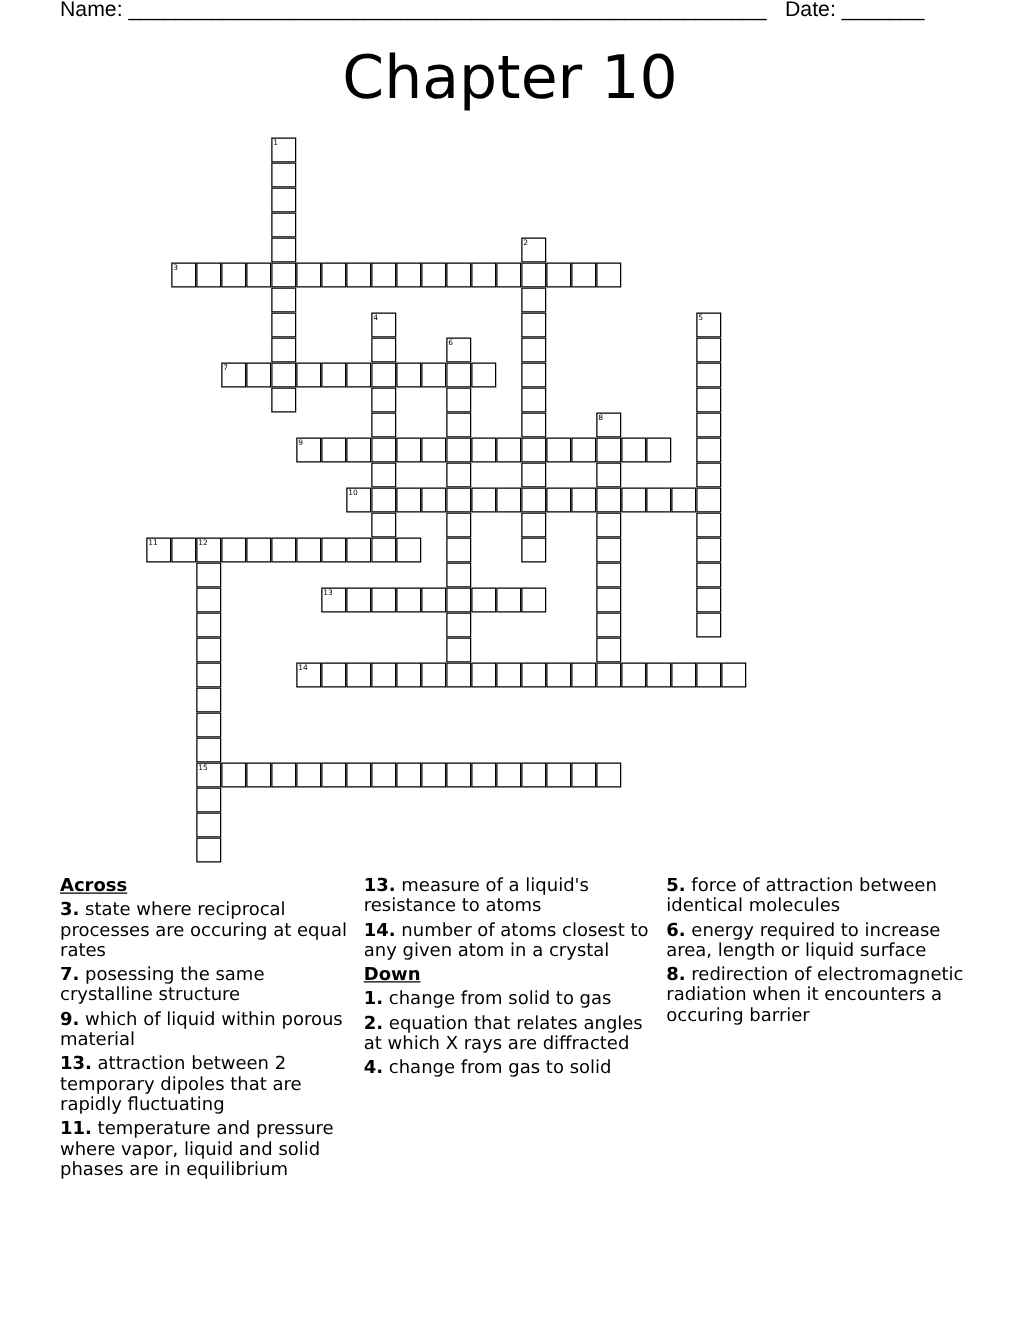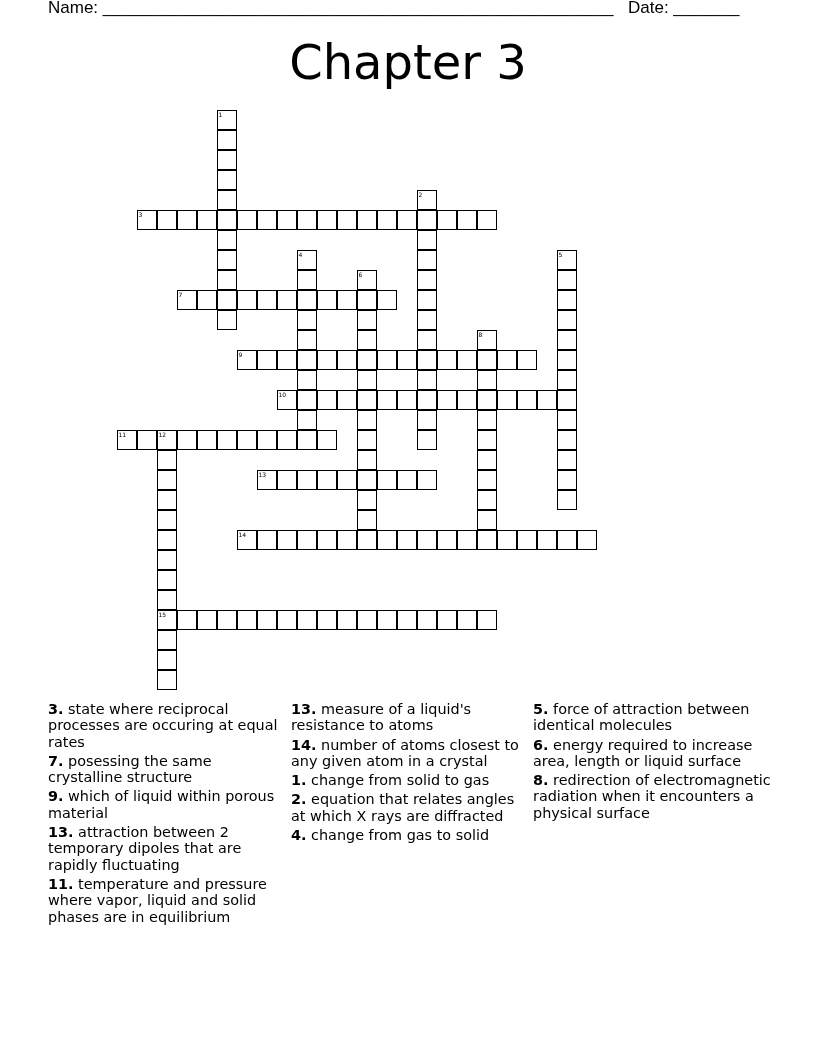--- a/index.html
+++ b/index.html
@@ -19,21 +19,21 @@
   .clue b { font-weight: bold; }
 </style>
 </head>
 <body>
 
 <div class="header-line">
   <span>Name: ______________________________________________________</span>
   <span class="date">Date: _______</span>
 </div>
 
-<div class="title">Chapter 3</div>
+<div class="title">Chapter 10</div>
 
 <div id="grid">
     <div class="cell" style="left: 100px; top: 0px;">
       <span class="num">1</span>
     </div>
     <div class="cell" style="left: 100px; top: 20px;"></div>
     <div class="cell" style="left: 100px; top: 40px;"></div>
     <div class="cell" style="left: 100px; top: 60px;"></div>
     <div class="cell" style="left: 100px; top: 80px;"></div>
     <div class="cell" style="left: 100px; top: 100px;"></div>
@@ -234,32 +234,34 @@
     <div class="cell" style="left: 240px; top: 500px;"></div>
     <div class="cell" style="left: 260px; top: 500px;"></div>
     <div class="cell" style="left: 280px; top: 500px;"></div>
     <div class="cell" style="left: 300px; top: 500px;"></div>
     <div class="cell" style="left: 320px; top: 500px;"></div>
     <div class="cell" style="left: 340px; top: 500px;"></div>
     <div class="cell" style="left: 360px; top: 500px;"></div>
   </div>
 
 <div class="clues col1">
+  <div class="clue-heading">Across</div>
   <div class="clue"><b>3.</b> <span>state where reciprocal processes are occuring at equal rates</span></div>
   <div class="clue"><b>7.</b> <span>posessing the same crystalline structure</span></div>
   <div class="clue"><b>9.</b> <span>which of liquid within porous material</span></div>
   <div class="clue"><b>13.</b> <span>attraction between 2 temporary dipoles that are rapidly fluctuating</span></div>
   <div class="clue"><b>11.</b> <span>temperature and pressure where vapor, liquid and solid phases are in equilibrium</span></div>
 </div>
 
 <div class="clues col2">
   <div class="clue"><b>13.</b> <span>measure of a liquid's resistance to atoms</span></div>
   <div class="clue"><b>14.</b> <span>number of atoms closest to any given atom in a crystal</span></div>
+  <div class="clue-heading">Down</div>
   <div class="clue"><b>1.</b> <span>change from solid to gas</span></div>
   <div class="clue"><b>2.</b> <span>equation that relates angles at which X rays are diffracted</span></div>
   <div class="clue"><b>4.</b> <span>change from gas to solid</span></div>
 </div>
 
 <div class="clues col3">
   <div class="clue"><b>5.</b> <span>force of attraction between identical molecules</span></div>
   <div class="clue"><b>6.</b> <span>energy required to increase area, length or liquid surface</span></div>
-  <div class="clue"><b>8.</b> <span>redirection of electromagnetic radiation when it encounters a physical surface</span></div>
+  <div class="clue"><b>8.</b> <span>redirection of electromagnetic radiation when it encounters a occuring barrier</span></div>
 </div>
 
 </body></html>

